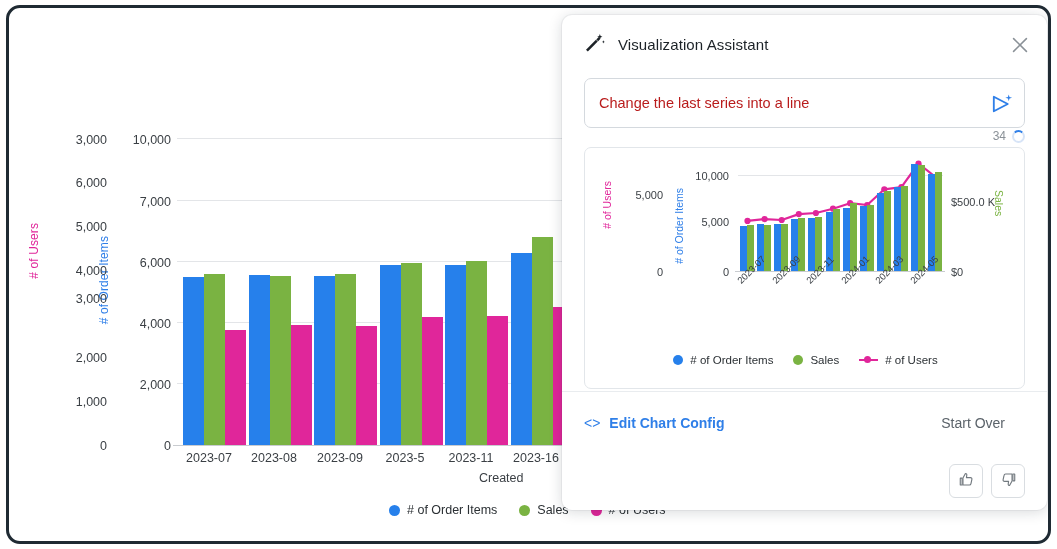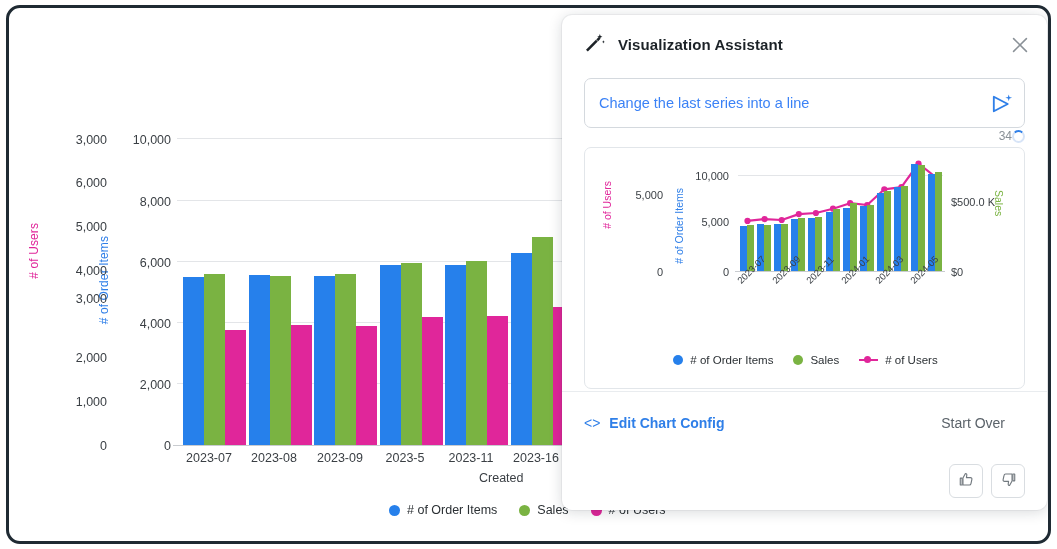--- a/index.html
+++ b/index.html
@@ -150,21 +150,21 @@
   .panel-header {
     position: absolute;
     left: 0; top: 0;
     width: 100%; height: 58px;
     display: flex;
     align-items: center;
     padding: 0 20px 0 22px;
   }
   .panel-title {
     font-size: 15px;
-    font-weight: bold;
+    font-weight: normal;
     color: #1c2227;
     margin-left: 12px;
     letter-spacing: .1px;
   }
   .wand-icon { width: 22px; height: 22px; display: block; }
   .close-btn {
     position: absolute;
     right: 16px; top: 19px;
     width: 22px; height: 22px;
     cursor: pointer;
@@ -175,36 +175,36 @@
     width: 441px; height: 50px;
     border: 1px solid #d4d9de;
     border-radius: 7px;
     display: flex;
     align-items: center;
     padding: 0 46px 0 14px;
     background: #fff;
   }
   .prompt-text {
     font-size: 14.5px;
-    color: #3b82f6;
+    color: #b91c1c;
     white-space: nowrap;
     overflow: hidden;
   }
   .send-icon {
     position: absolute;
     right: 10px; top: 13px;
     width: 25px; height: 25px;
     cursor: pointer;
   }
   .counter-row {
     position: absolute;
     right: 22px; top: 114px;
     display: flex;
     align-items: center;
-    gap: 0;
+    gap: 6px;
   }
   .counter-text { font-size: 12px; color: #8a9197; }
   .spinner {
     width: 13px; height: 13px;
     border-radius: 50%;
     border: 2.2px solid #d7e4f7;
     border-top-color: #2f7fe8;
     display: inline-block;
   }
   .preview-card {
@@ -377,21 +377,21 @@
         <div class="tick" style="top:212px">5,000</div>
         <div class="tick" style="top:168px">6,000</div>
         <div class="tick" style="top:125px">3,000</div>
       </div>
 
       <div class="m-items-ticks">
         <div class="tick" style="top:431px">0</div>
         <div class="tick" style="top:370px">2,000</div>
         <div class="tick" style="top:309px">4,000</div>
         <div class="tick" style="top:248px">6,000</div>
-        <div class="tick" style="top:187px">8,000</div>
+        <div class="tick" style="top:187px">7,000</div>
         <div class="tick" style="top:125px">10,000</div>
       </div>
 
       <div class="gridline" style="top:130px"></div>
       <div class="gridline" style="top:192px"></div>
       <div class="gridline" style="top:253px"></div>
       <div class="gridline" style="top:314px"></div>
       <div class="gridline" style="top:375px"></div>
       <div class="axis-line-x"></div>
 

